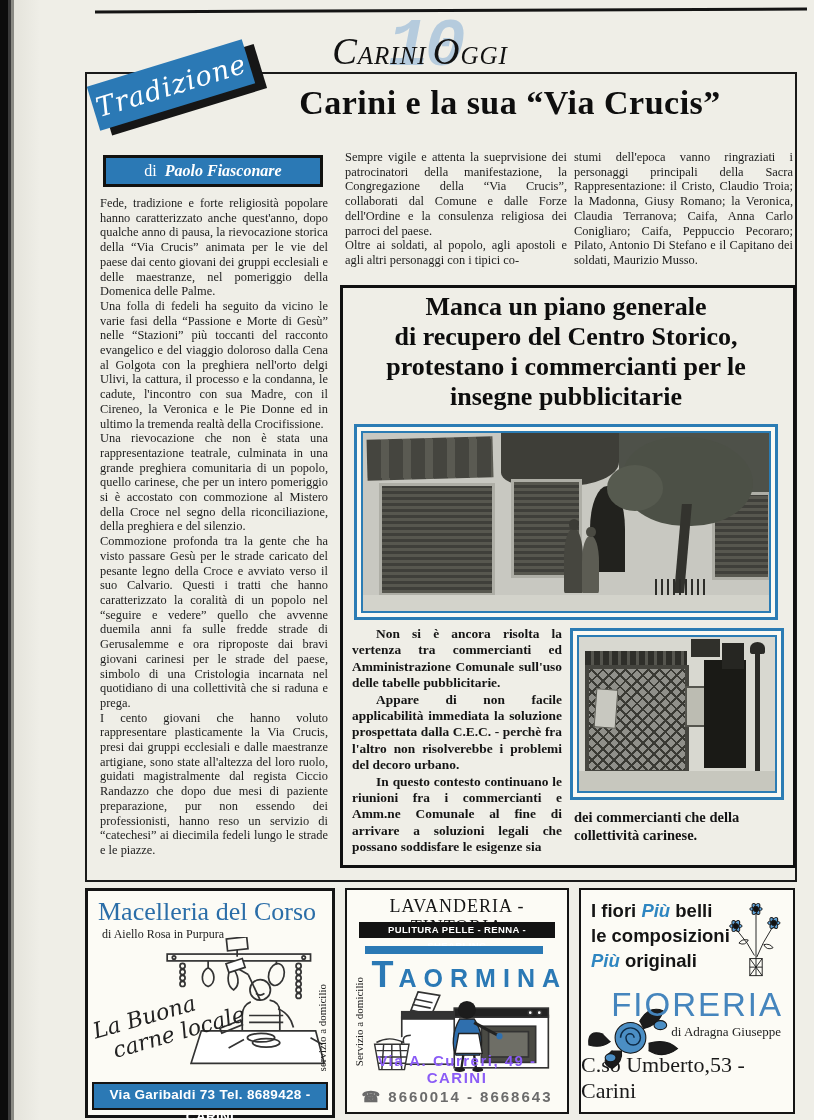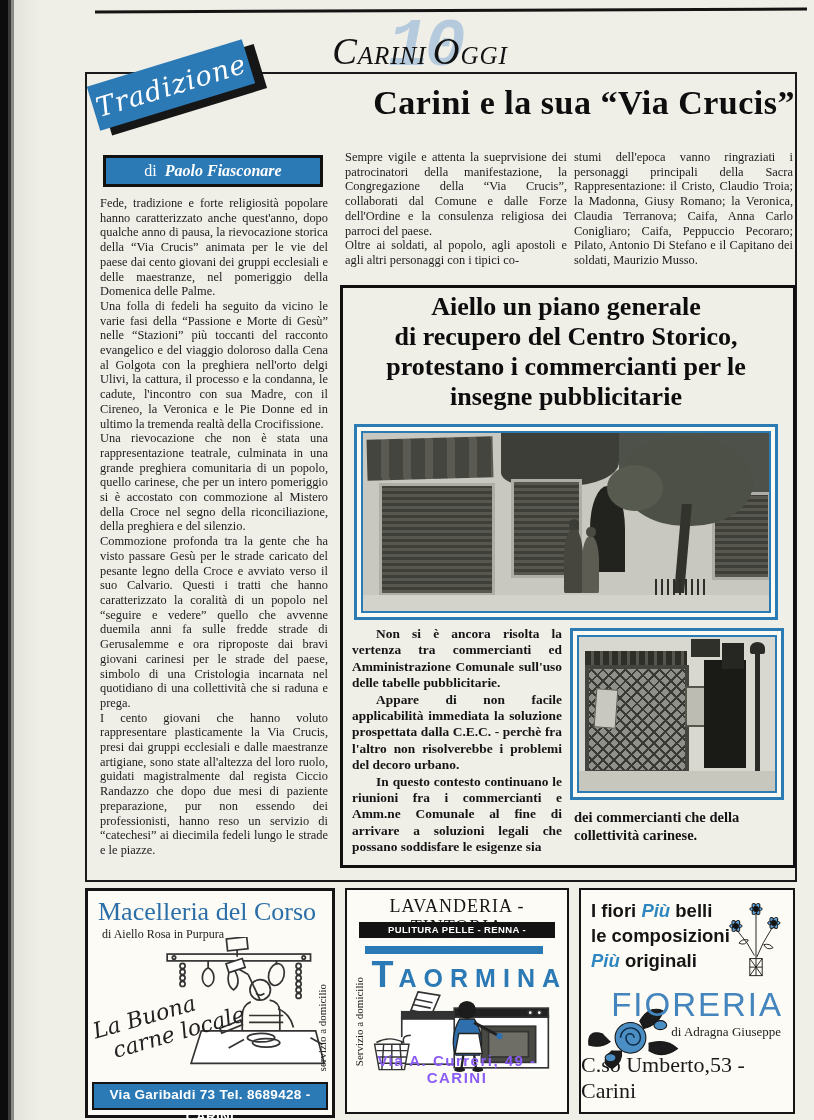--- a/index.html
+++ b/index.html
@@ -26,21 +26,21 @@
   .logo .gap{display:inline-block;width:6px;}
 
   
   .banner{left:90px;top:62px;width:162px;height:46px;background:var(--accent);
     transform:rotate(-17deg);box-shadow:10px 8px 0 #161616;z-index:6;
     display:flex;align-items:center;justify-content:center;}
   .banner span{color:#fff;font-family:"DejaVu Serif",serif;font-style:italic;font-size:27px;letter-spacing:1px;}
 
   
   .article-box{left:85px;top:72px;width:708px;height:806px;border:2px solid #1a1a1a;background:transparent;}
-  .headline{left:225px;top:84px;width:570px;text-align:right;font-weight:700;font-size:34px;color:#0e0e0e;letter-spacing:0.5px;}
+  .headline{left:225px;top:84px;width:570px;text-align:center;font-weight:700;font-size:34px;color:#0e0e0e;letter-spacing:0.5px;}
   .byline{left:103px;top:155px;width:214px;height:26px;background:var(--accent);border:3px solid #11110f;
     color:#fff;text-align:center;font-size:16px;line-height:25px;}
   .byline b{font-style:italic;margin-left:8px;}
 
   .coltext{font-size:12.4px;line-height:14.7px;text-align:justify;color:#1c1c1c;}
   .coltext p{margin:0;}
   .col1{left:100px;top:196px;width:228px;}
   .col2{left:345px;top:150px;width:222px;}
   .col3{left:574px;top:150px;width:219px;}
 
@@ -130,21 +130,21 @@
     <p>Oltre ai soldati, al popolo, agli apostoli e agli altri personaggi con i tipici co-</p>
   </div>
 
   <div class="abs coltext col3">
     <p>stumi dell'epoca vanno ringraziati i personaggi principali della Sacra Rappresentazione: il Cristo, Claudio Troia; la Madonna, Giusy Romano; la Veronica, Claudia Terranova; Caifa, Anna Carlo Conigliaro; Caifa, Peppuccio Pecoraro; Pilato, Antonio Di Stefano e il Capitano dei soldati, Maurizio Musso.</p>
   </div>
 
   <div class="abs feature-box"></div>
 
   <div class="abs feature-headline">
-    <div>Aiello un piano generale</div>
+    <div>Manca un piano generale</div>
     <div>di recupero del Centro Storico,</div>
     <div>protestano i commercianti per le</div>
     <div>insegne pubblicitarie</div>
   </div>
 
   <div class="abs photo-frame photo1">
     <div class="photo-frame-inner">
       <div class="pa" style="left:1%;top:3%;width:31%;height:23%;background:repeating-linear-gradient(90deg,#45453f 0 14px,#5a5a52 14px 22px);transform:rotate(-1.5deg);"></div>
       <div class="pa" style="left:34%;top:0;width:29%;height:30%;background:#3e3e38;border-radius:0 0 45% 25%;"></div>
       <div class="pa" style="left:63%;top:0;width:37%;height:33%;background:#4e5149;"></div>
@@ -270,20 +270,21 @@
         <ellipse cx="98" cy="88" rx="6" ry="2.6" fill="#1c1c1c"></ellipse>
         <ellipse cx="118" cy="88" rx="6" ry="2.6" fill="#1c1c1c"></ellipse>
       </g>
       <g stroke="#333" stroke-width="1.6">
         <path d="M6,58 q14,-8 30,0 q-2,-8 8,-8" fill="#fff"></path>
         <polygon points="4,60 42,60 37,88 9,88" fill="#fff"></polygon>
         <path d="M6,67 l34,0 M7,74 l32,0 M8,81 l30,0 M14,60 l-2,28 M23,60 l0,28 M32,60 l2,28" fill="none"></path>
       </g>
     </svg>
     <div class="lav-address">Via A. Curreri, 49 - CARINI</div>
+    <div class="lav-phone"><span>☎</span> <span>8660014 - 8668643</span></div>
   </div>
 
   <div class="abs ad ad3">
     <div class="fio-head">
       <div><span>I fiori </span><span class="fio-blue">Più</span><span> belli</span></div>
       <div>le composizioni</div>
       <div><span class="fio-blue">Più</span><span> originali</span></div>
     </div>
     <svg class="pa" style="right:6px;top:6px;" width="62" height="88" viewBox="0 0 80 112">
       <g stroke="#1a1a1a" stroke-width="1.2">

